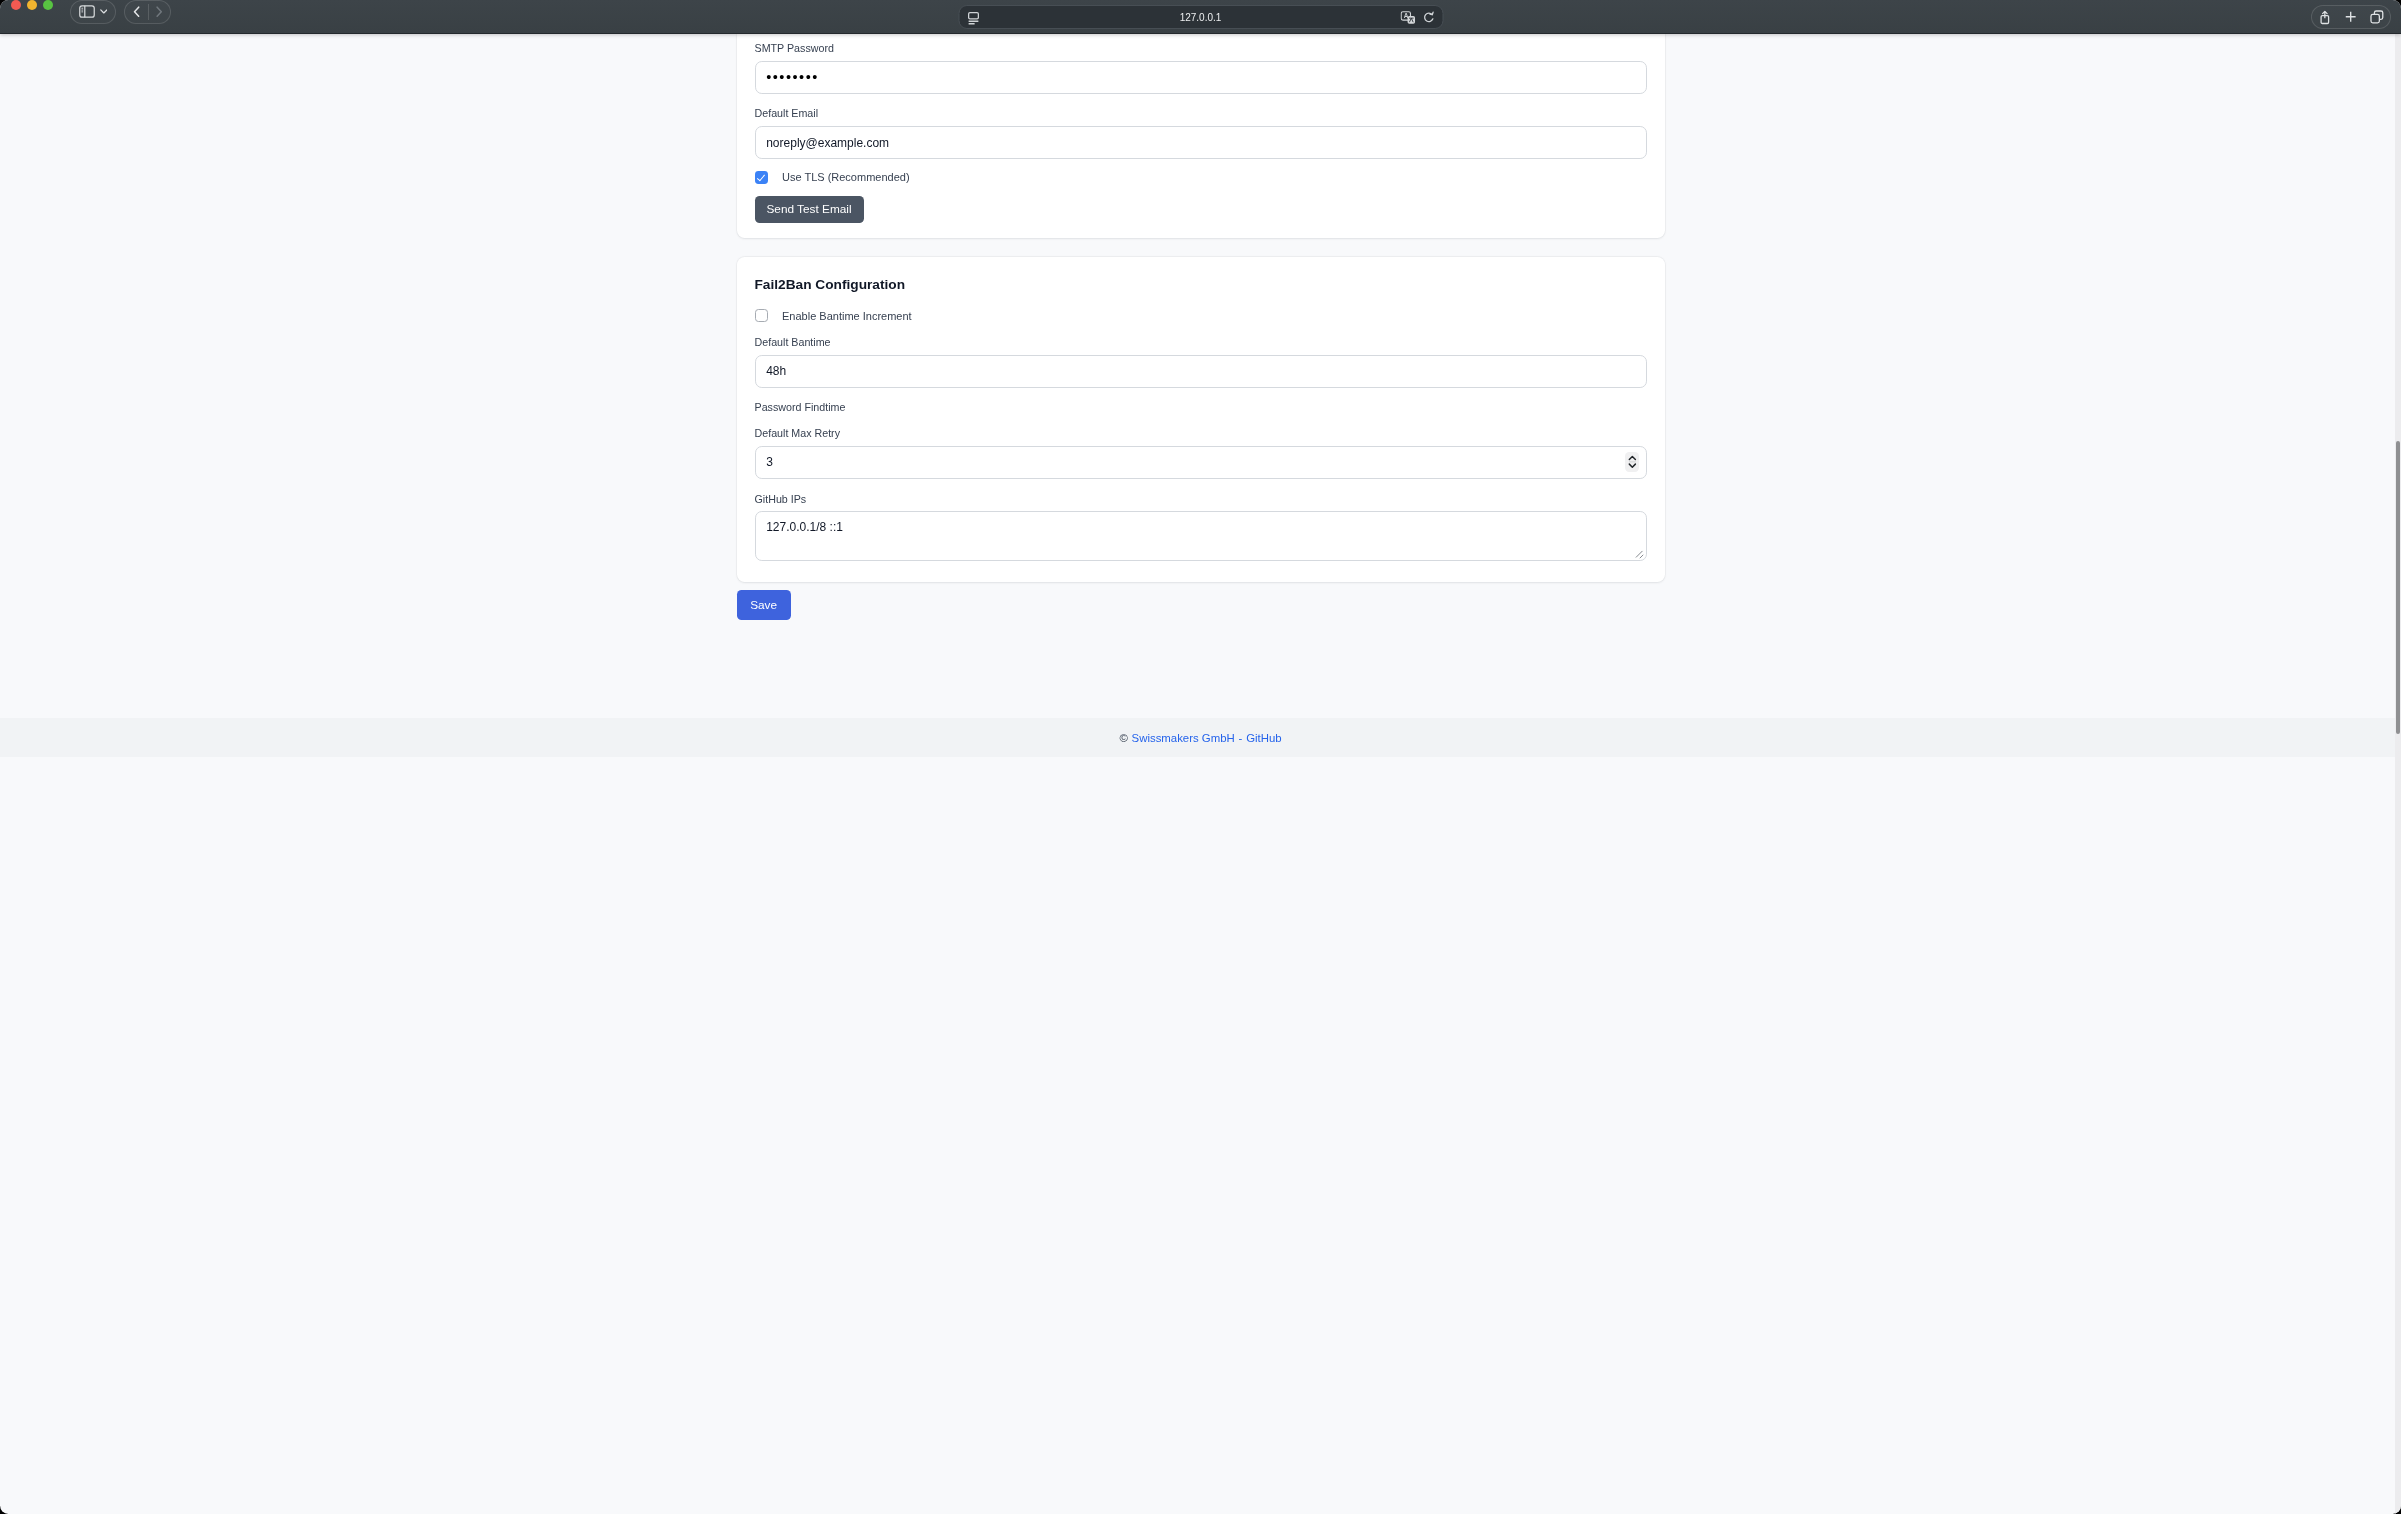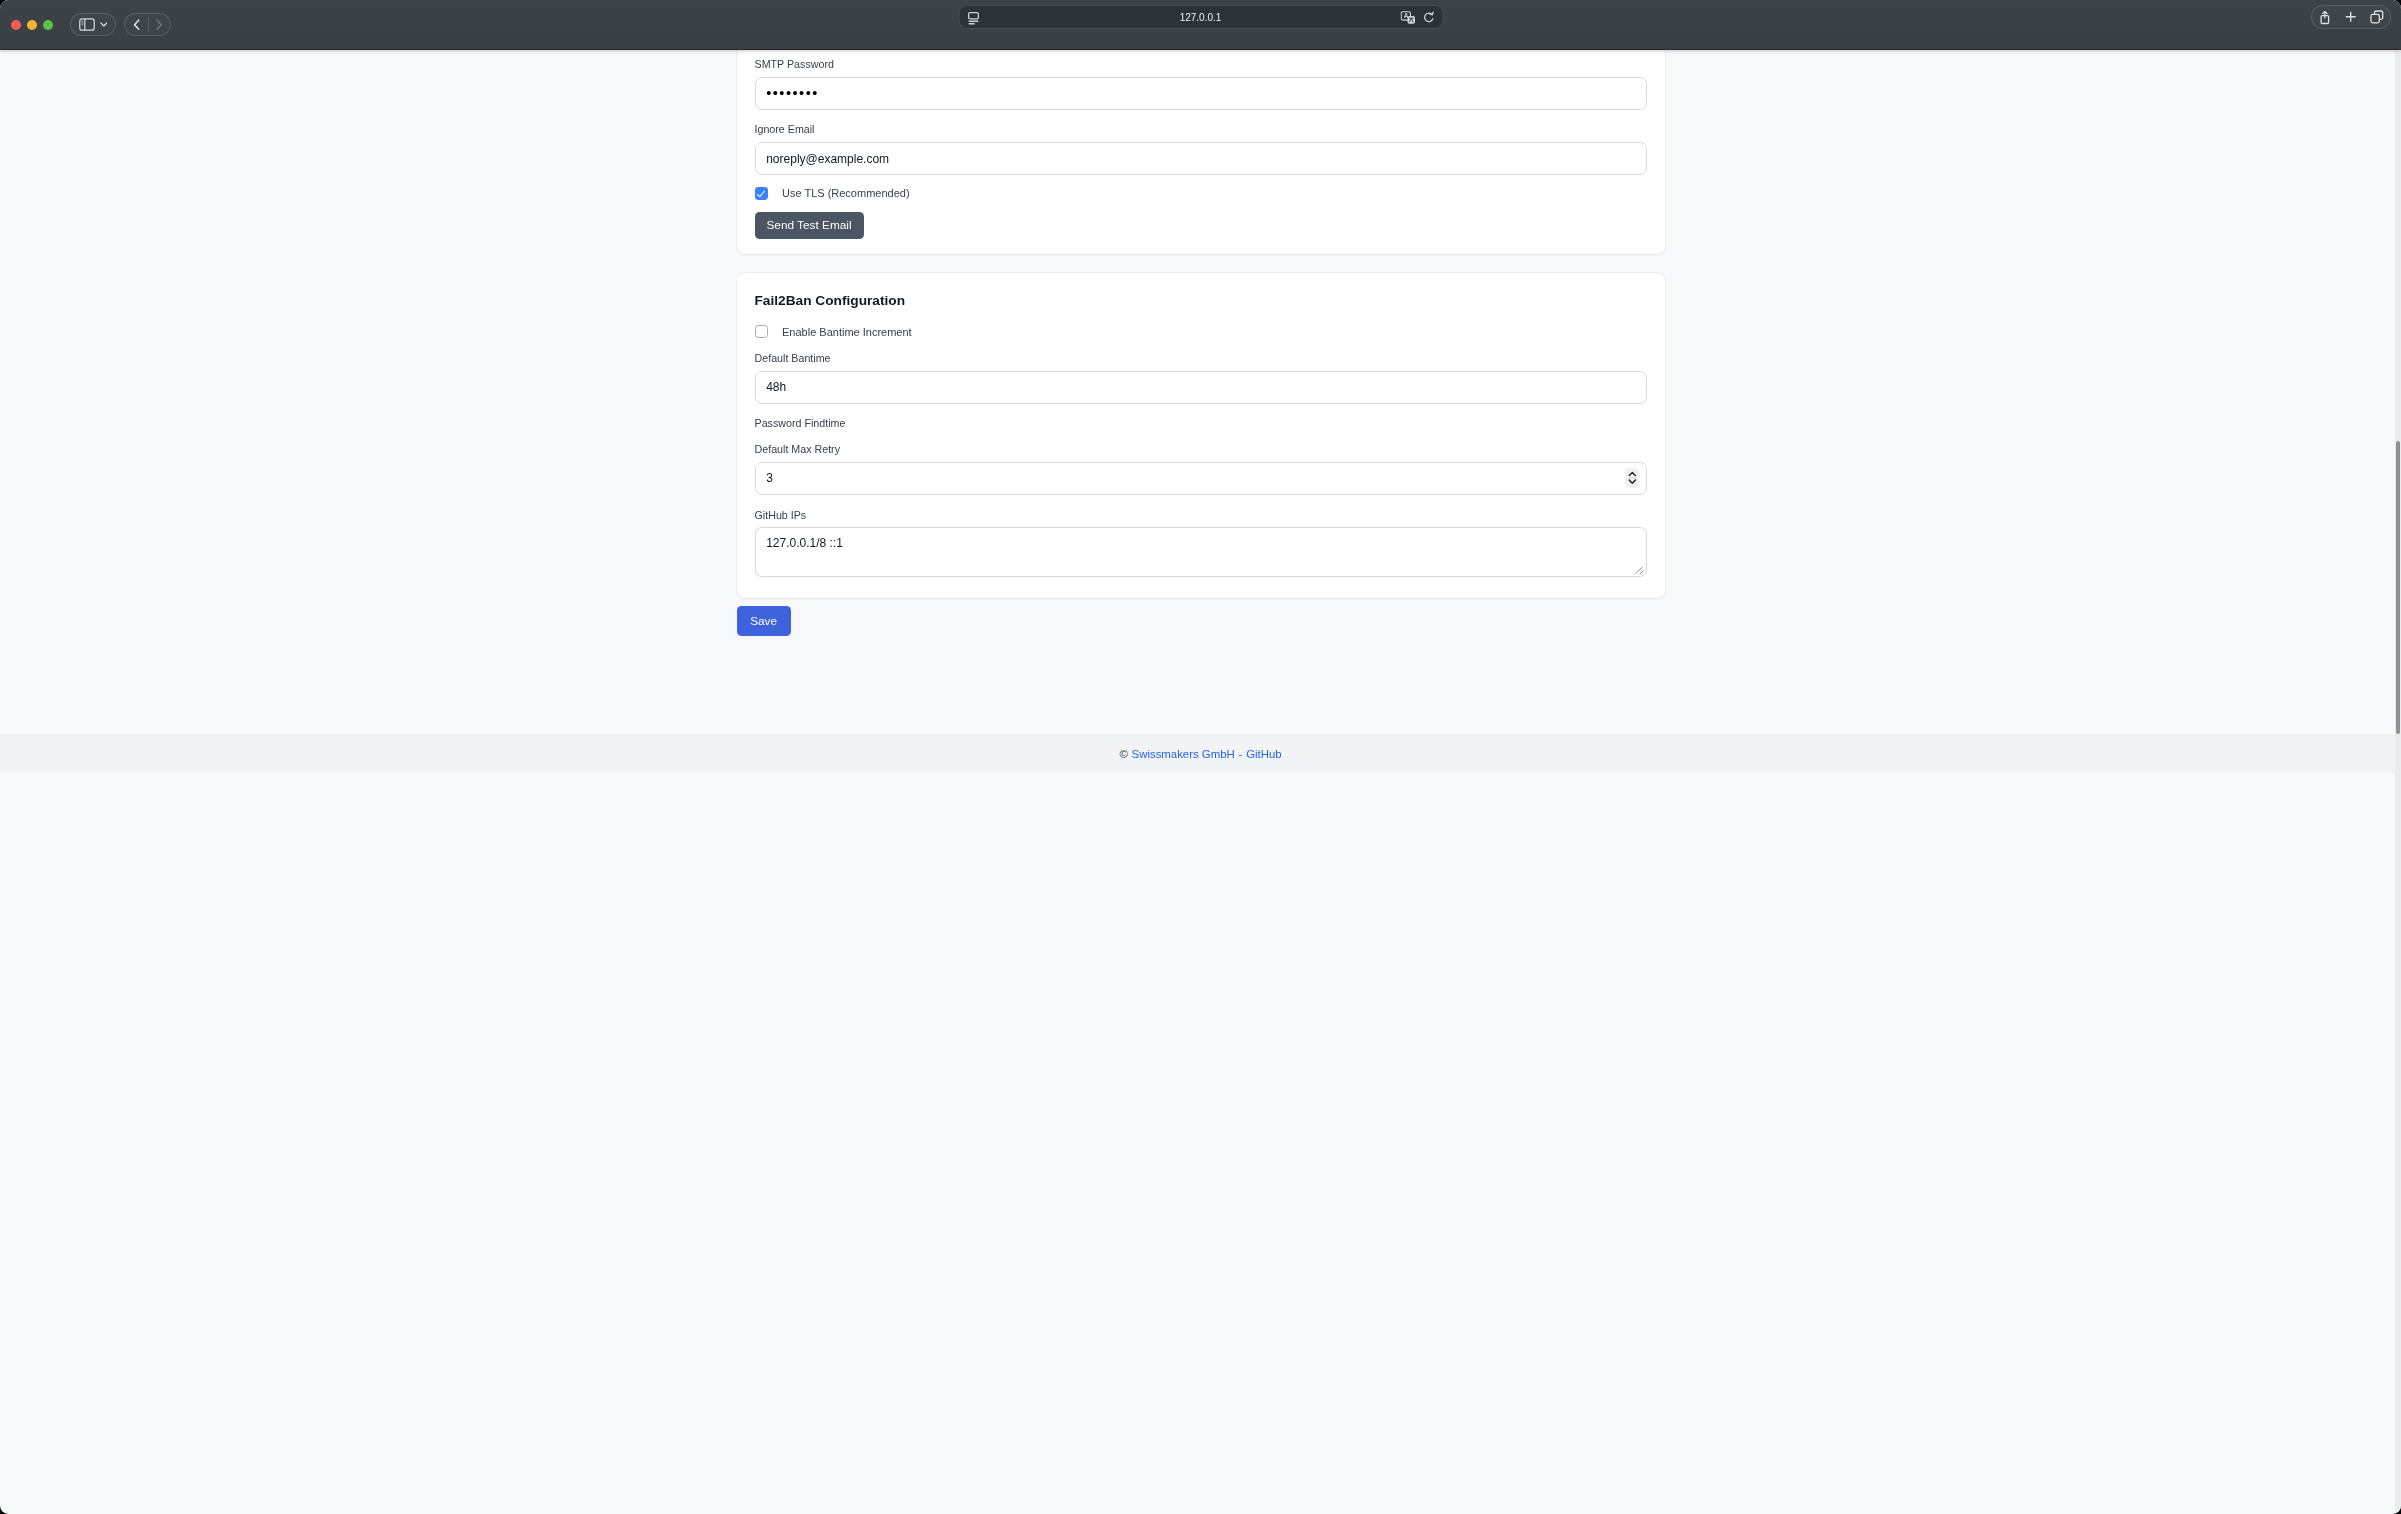--- a/index.html
+++ b/index.html
@@ -1,23 +1,23 @@
 <!DOCTYPE html>
 <html style="font-size:12px"><head>
 <meta charset="utf-8">
 <style>
   * { box-sizing: border-box; margin: 0; padding: 0; }
   html,body { width:1201px; height:757px; }
   body { background:#000; font-family:"Liberation Sans","DejaVu Sans",sans-serif; }
   .window { position:absolute; inset:0; border-radius:8.4px; overflow:hidden; background:#f8f9fb; }
 
   
-  .toolbar { position:relative; height:50px; background:linear-gradient(#3d4449,#394044);
+  .toolbar { position:relative; height:34px; background:linear-gradient(#3d4449,#394044);
              border-bottom:0.8px solid #24292d; box-shadow:0 0.8px 3.8px rgba(0,0,0,.22); z-index:10;
-             display:flex; align-items:center; }
+             display:flex; }
   .lights { display:flex; gap:6px; margin-left:11.4px; }
   .light { width:10px; height:10px; border-radius:50%; }
   .light.r { background:#f35a52; } .light.y { background:#f1b42f; } .light.g { background:#58c342; }
   .pill { height:23.6px; border:0.8px solid rgba(255,255,255,.13); border-radius:12px;
           display:flex; align-items:center; justify-content:center; background:rgba(255,255,255,.02); }
   .pill-sidebar { margin-left:16.7px; width:46px; gap:4.6px; }
   .pill-nav { margin-left:8.4px; width:47px; position:relative; }
   .pill-nav .divider { position:absolute; left:50%; top:3px; bottom:3px; width:0.8px; background:rgba(255,255,255,.14); }
   .navbtn { width:50%; height:100%; display:flex; align-items:center; justify-content:center; }
   .urlbar { position:absolute; left:50%; transform:translateX(-50%); top:5.3px; width:485px; height:23.6px;
@@ -163,21 +163,21 @@
   </div>
 
   <div class="content">
     <div class="container">
 
       
       <div class="card card1">
         <div class="field-label">SMTP Password</div>
         <input class="tinput pw" readonly="" value="••••••••" style="">
         <div class="group">
-          <div class="field-label">Ignore Email</div>
+          <div class="field-label">Default Email</div>
           <input class="tinput" readonly="" value="noreply@example.com" style="">
         </div>
         <div class="cbrow">
           <div class="cb" data-checked="true"></div>
           <div class="cb-label">Use TLS (Recommended)</div>
         </div>
         <button class="btn-slate">Send Test Email</button>
       </div>
 
       

